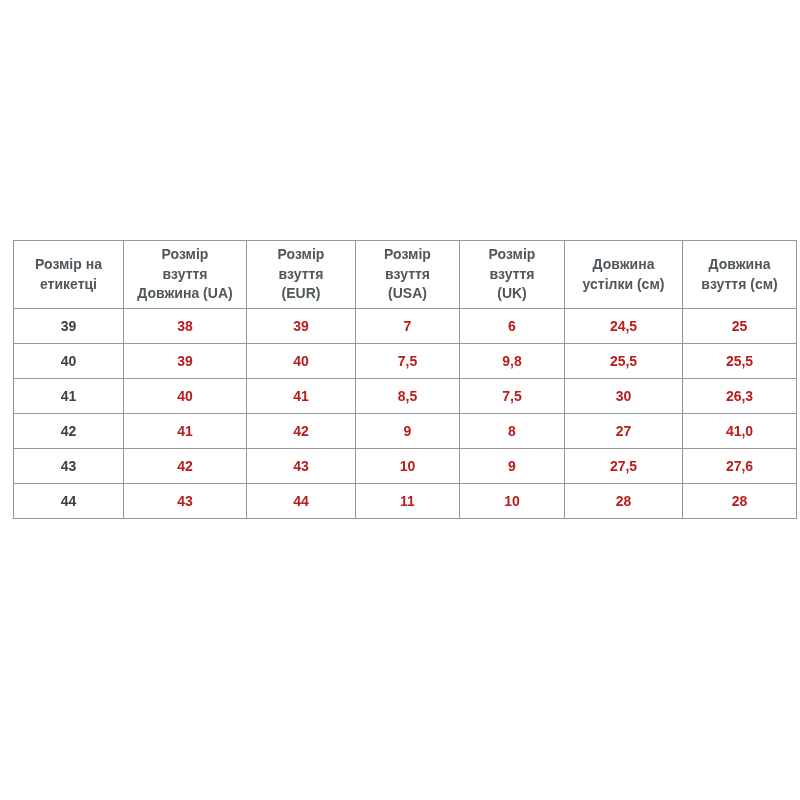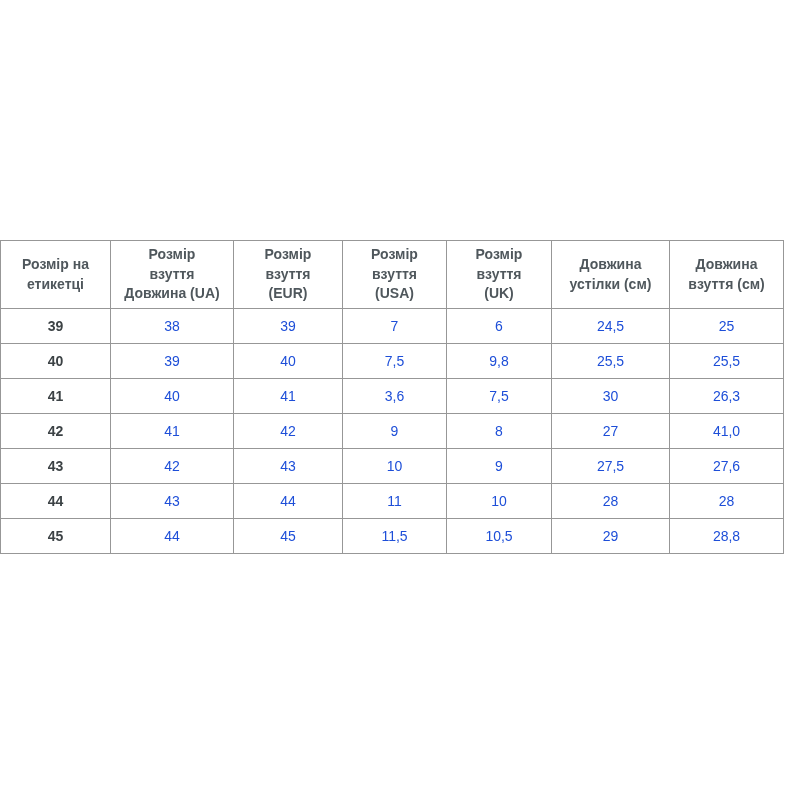--- a/index.html
+++ b/index.html
@@ -6,21 +6,21 @@
     margin: 0;
     padding: 0;
     background: #ffffff;
     width: 800px;
     height: 800px;
     font-family: "Liberation Sans", sans-serif;
     position: relative;
   }
   .table-wrap {
     position: absolute;
-    left: 0;
+    left: 13px;
     top: 240px;
     width: 644px;
   }
   table.size-chart {
     border-collapse: collapse;
     table-layout: fixed;
     width: 783px;
   }
   table.size-chart col.c1 { width: 110px; }
   table.size-chart col.c2 { width: 123px; }
@@ -40,22 +40,22 @@
   table.size-chart thead th {
     height: 68px;
     font-size: 14px;
     font-weight: bold;
     color: #4f575c;
     line-height: 1.4;
   }
   table.size-chart tbody td {
     height: 35px;
     font-size: 14px;
-    font-weight: normal;
-    color: #1d4ed8;
+    font-weight: bold;
+    color: #b91c1c;
   }
   table.size-chart tbody td.row-label {
     font-weight: bold;
     color: #3c4245;
   }
 </style>
 </head>
 <body>
 
 <div class="table-wrap">
@@ -121,21 +121,21 @@
           <td>40</td>
           <td>7,5</td>
           <td>9,8</td>
           <td>25,5</td>
           <td>25,5</td>
         </tr>
         <tr>
           <td class="row-label">41</td>
           <td>40</td>
           <td>41</td>
-          <td>3,6</td>
+          <td>8,5</td>
           <td>7,5</td>
           <td>30</td>
           <td>26,3</td>
         </tr>
         <tr>
           <td class="row-label">42</td>
           <td>41</td>
           <td>42</td>
           <td>9</td>
           <td>8</td>
@@ -153,24 +153,15 @@
         </tr>
         <tr>
           <td class="row-label">44</td>
           <td>43</td>
           <td>44</td>
           <td>11</td>
           <td>10</td>
           <td>28</td>
           <td>28</td>
         </tr>
-        <tr>
-          <td class="row-label">45</td>
-          <td>44</td>
-          <td>45</td>
-          <td>11,5</td>
-          <td>10,5</td>
-          <td>29</td>
-          <td>28,8</td>
-        </tr>
       </tbody>
   </table>
 </div>
 
 </body></html>

